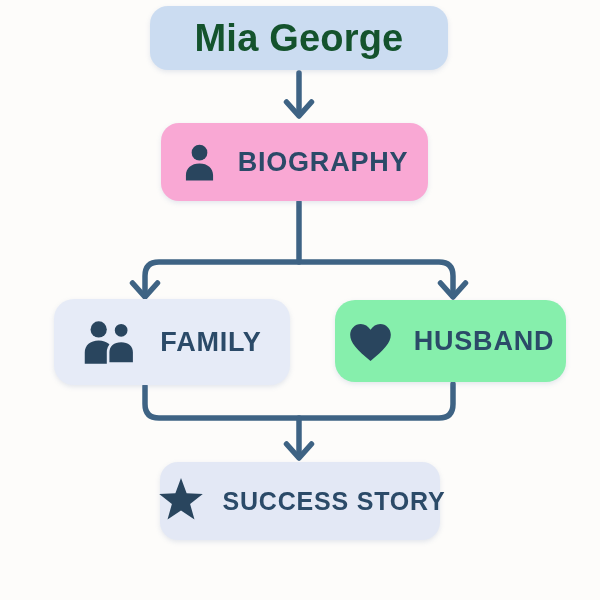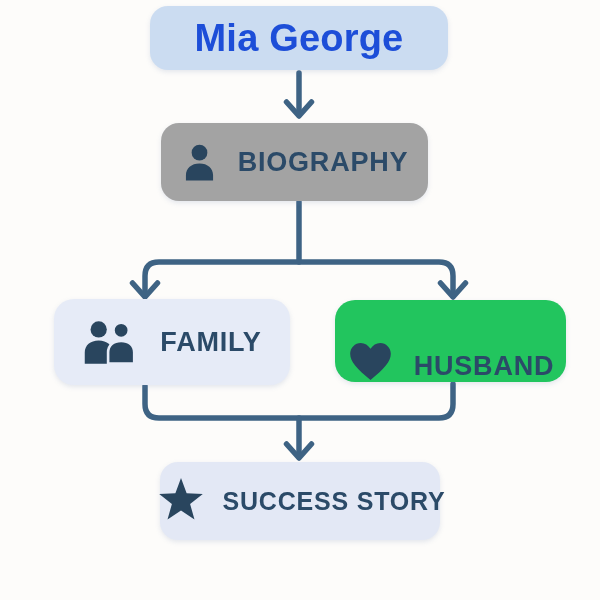--- a/index.html
+++ b/index.html
@@ -44,21 +44,21 @@
   .node .label {
     font-weight: bold;
     color: var(--text);
     letter-spacing: 0.8px;
     white-space: nowrap;
   }
   .node .icon { display: flex; align-items: center; }
   .node .icon svg { fill: var(--icon); }
 
   .node-root     { left: 150px; top: 6px;   width: 298px; height: 64px; }
-  .node-root .label { font-size: 38px; letter-spacing: 0.2px; color: #1d4ed8; }
+  .node-root .label { font-size: 38px; letter-spacing: 0.2px; color: #14532d; }
 
   .node-biography { left: 161px; top: 123px; width: 267px; height: 78px; }
   .node-biography .label { font-size: 27px; }
 
   .node-family   { left: 54px;  top: 299px; width: 236px; height: 86px; border-radius: 20px; }
   .node-family .label { font-size: 27px; }
 
   .node-husband  { left: 335px; top: 300px; width: 231px; height: 82px; border-radius: 20px; }
   .node-husband .label { font-size: 27px; }
 
@@ -82,21 +82,21 @@
 
     <path d="M145,386 L145,404 Q145,418 159,418 L439,418 Q453,418 453,404 L453,384"></path>
     <path d="M299,418 L299,452"></path>
     <path d="M286.5,444 L299,458 L311.5,444"></path>
   </svg>
 
   <div class="node node-root" style="background: rgb(203, 220, 241);">
     <span class="label">Mia George</span>
   </div>
 
-  <div class="node node-biography" style="background: #a3a3a3;">
+  <div class="node node-biography" style="background: #f9a8d4;">
     <span class="icon">
       <svg width="37" height="43" viewBox="0 0 24 26">
         <circle cx="12" cy="6.6" r="5.1"></circle>
         <path d="M12 13.6 c-5.3 0 -8.8 3.1 -8.8 7.6 V24.6 h17.6 v-3.4 c0 -4.5 -3.5 -7.6 -8.8 -7.6 z"></path>
       </svg>
     </span>
     <span class="label">BIOGRAPHY</span>
   </div>
 
   <div class="node node-family" style="background: rgb(230, 235, 247);">
@@ -106,21 +106,21 @@
         <path d="M11.5 14.6 c-5.8 0 -9.6 3.4 -9.6 8.3 V30.6 h19.2 v-7.7 c0 -4.9 -3.8 -8.3 -9.6 -8.3 z"></path>
         <g stroke="#e6ebf7" stroke-width="1.8">
           <circle cx="27" cy="7.6" r="5.3"></circle>
           <path d="M27 14.9 c-5.4 0 -9 3.2 -9 7.9 V30.6 h18 v-7.8 c0 -4.7 -3.6 -7.9 -9 -7.9 z"></path>
         </g>
       </svg>
     </span>
     <span class="label">FAMILY</span>
   </div>
 
-  <div class="node node-husband" style="background: #22c55e; align-items: flex-end;">
+  <div class="node node-husband" style="background: #86efac;">
     <span class="icon">
       <svg width="47" height="43" viewBox="0 0 24 22">
         <path d="M12 21 C5.2 15.4 1.6 11.8 1.6 7.6 C1.6 4.4 4.1 2 7 2 c2.1 0 3.8 1.1 5 3 c1.2 -1.9 2.9 -3 5 -3 c2.9 0 5.4 2.4 5.4 5.6 c0 4.2 -3.6 7.8 -10.4 13.4 z"></path>
       </svg>
     </span>
     <span class="label">HUSBAND</span>
   </div>
 
   <div class="node node-success" style="background: rgb(227, 232, 245);">
     <span class="icon">

